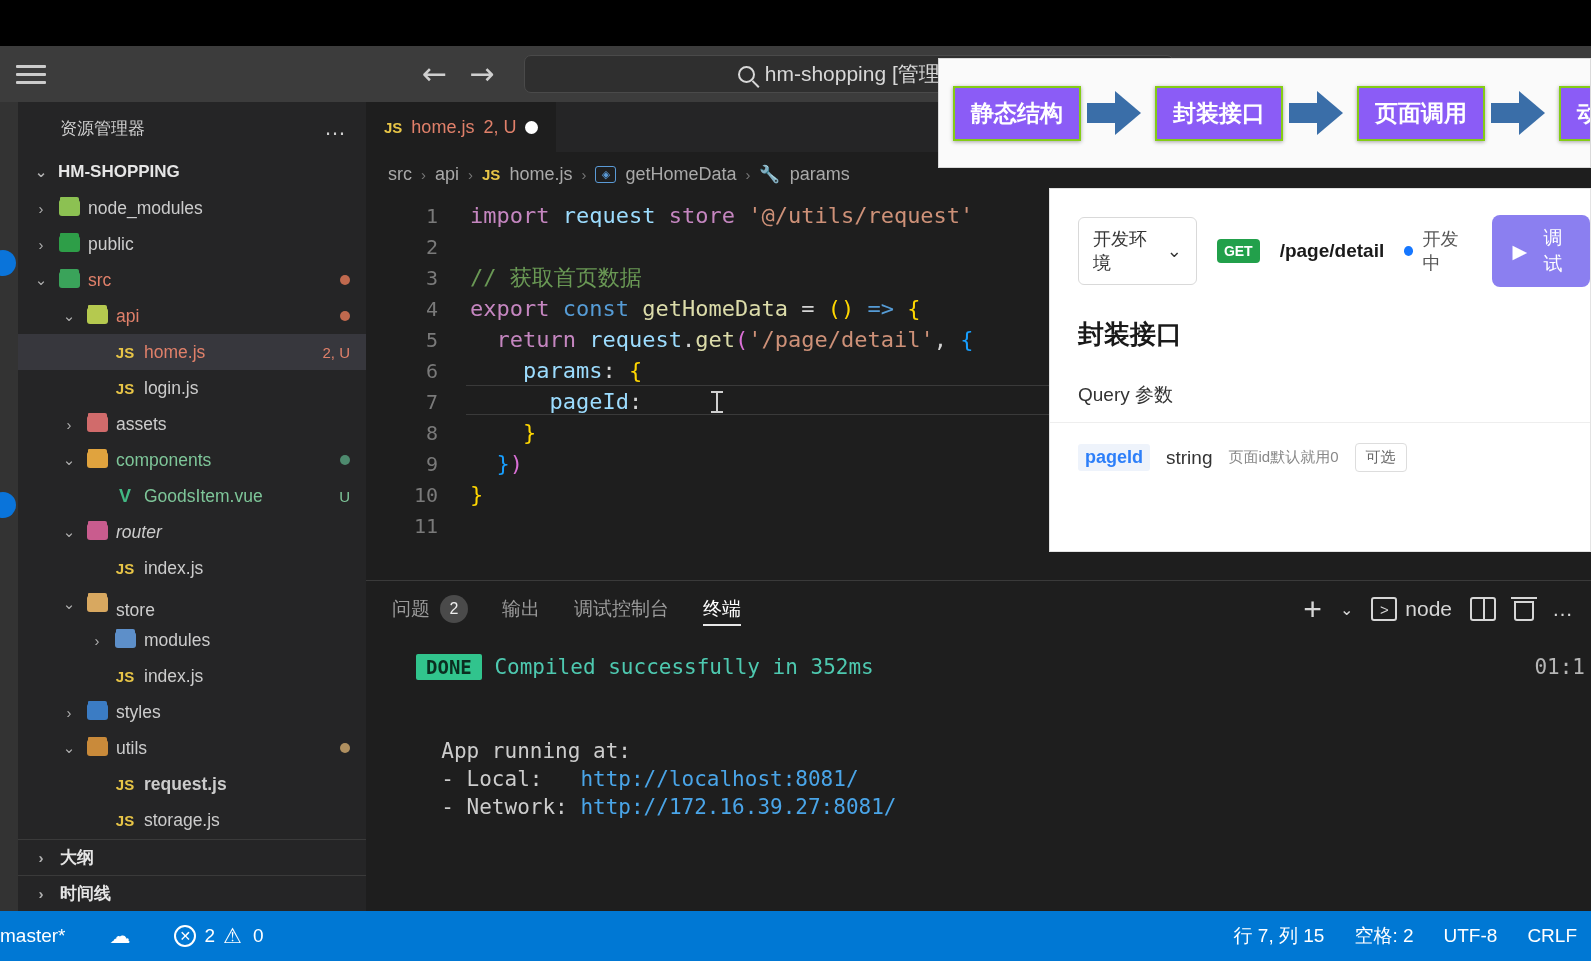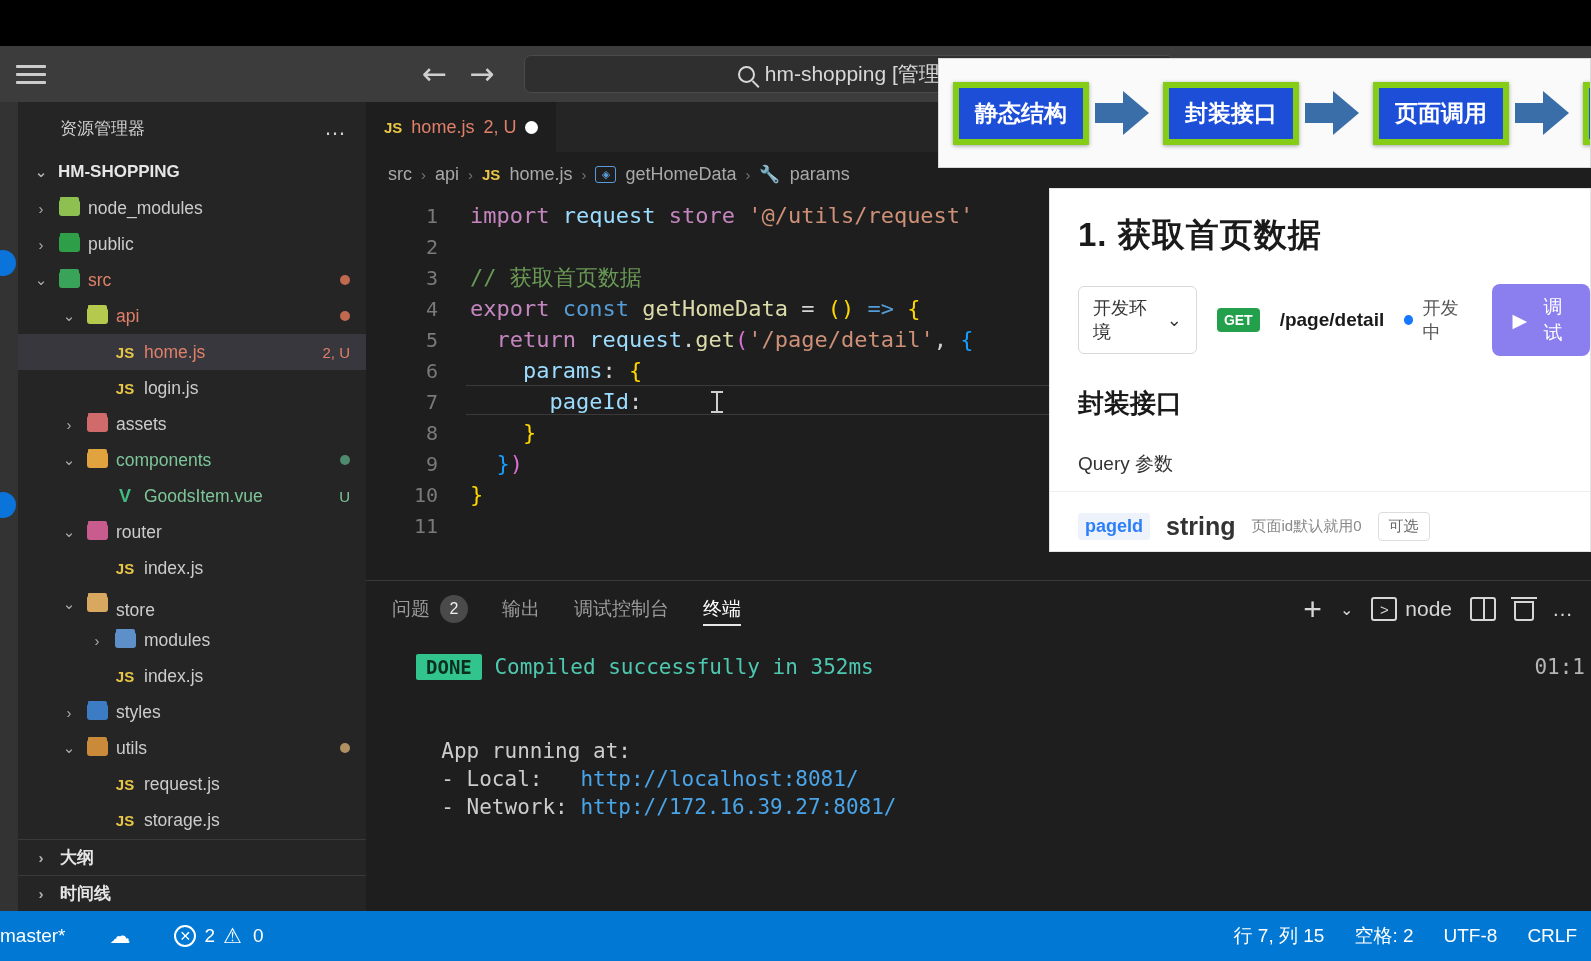--- a/index.html
+++ b/index.html
@@ -171,22 +171,22 @@
   .warn-tri::before { content:'\26A0'; position:absolute; left:-11px; top:-3px; font-size:21px; color:#fff; }
   .cloud { font-size:21px; }
 
   
   .flowpanel {
     position:absolute; left:938px; top:58px; width:653px; height:110px;
     background:#fafafa; border:1px solid #d9d9d9; display:flex; align-items:center;
     padding:0 14px; gap:0; overflow:hidden; z-index:20;
   }
   .flowbox {
-    background:#1d4ed8; color:#fff; font-size:23px; font-weight:bold;
-    padding:10px 16px; border:6px solid #84cc16; box-shadow:0 1px 4px rgba(0,0,0,.35);
+    background:#8b5cf6; color:#fff; font-size:23px; font-weight:bold;
+    padding:10px 16px; border:2px solid #84cc16; box-shadow:0 1px 4px rgba(0,0,0,.35);
     white-space:nowrap; flex:none;
   }
   .arrow-r {
     flex:none; width:62px; height:44px; position:relative; margin:0 6px;
   }
   .arrow-r::before {
     content:''; position:absolute; left:0; top:12px; width:30px; height:20px;
     background:#3a6ea8;
   }
   .arrow-r::after {
@@ -211,21 +211,21 @@
   .status-dev { display:flex; align-items:center; gap:9px; font-size:18px; color:#555; }
   .status-dot { width:10px; height:10px; border-radius:50%; background:#1677ff; }
   .btn-debug {
     background:#8b7ff0; color:#fff; font-size:19px; border-radius:8px;
     padding:10px 20px; display:flex; align-items:center; gap:9px; cursor:pointer; border:none;
   }
   .api-sect { font-size:26px; font-weight:bold; color:#1a1a1a; padding:30px 0 0 28px; }
   .api-subhdr { font-size:19px; color:#333; padding:18px 0 14px 28px; border-bottom:1px solid #eee; margin-top:12px; }
   .api-prow { display:flex; align-items:center; gap:16px; padding:20px 0 0 28px; }
   .p-name { background:#eef3fb; color:#2d7ff9; font-size:18px; font-weight:bold; padding:3px 7px; border-radius:3px; }
-  .p-type { font-size:25px; color:#333;font-weight:bold; }
+  .p-type { font-size:19px; color:#333; }
   .p-desc { font-size:15px; color:#888; }
   .p-opt { border:1px solid #ddd; border-radius:4px; font-size:15px; color:#666; padding:4px 10px; }
   .api-erow { display:flex; align-items:center; gap:12px; padding:14px 0 0 28px; }
 
   
   .watermark {
     position:absolute; right:6px; bottom:2px; color:rgba(200,200,200,.55);
     font-size:26px; z-index:40; white-space:nowrap; pointer-events:none;
   }
 </style>
@@ -333,21 +333,21 @@
             <span class="vue-ico">V</span>
           </span>
           <span class="fname" style="color: rgb(126, 198, 153);">GoodsItem.vue</span>
           <span class="badge-r" style="color: rgb(126, 198, 153);">U</span>
         </div>
         <div class="row" style="padding-left: 42px;">
           <span class="chev">⌄</span>
           <span class="ficon">
             <span class="folder" style="background: rgb(201, 92, 142); box-shadow: rgb(201, 92, 142) 0px -4px 0px -1px;"></span>
           </span>
-          <span class="fname" style="color: rgb(204, 204, 204);">router</span>
+          <span class="fname" style="color: rgb(204, 204, 204); font-style: italic;">router</span>
         </div>
         <div class="row" style="padding-left: 70px;">
           <span class="chev blank">›</span>
           <span class="ficon">
             <span class="js-ico">JS</span>
           </span>
           <span class="fname" style="color: rgb(204, 204, 204);">index.js</span>
         </div>
         <div class="row" style="padding-left: 42px;">
           <span class="chev">⌄</span>
@@ -383,21 +383,21 @@
             <span class="folder" style="background: rgb(201, 138, 58); box-shadow: rgb(201, 138, 58) 0px -4px 0px -1px;"></span>
           </span>
           <span class="fname" style="color: rgb(204, 204, 204);">utils</span>
           <span class="dot" style="background: rgb(176, 144, 96);"></span>
         </div>
         <div class="row" style="padding-left: 70px;">
           <span class="chev blank">›</span>
           <span class="ficon">
             <span class="js-ico">JS</span>
           </span>
-          <span class="fname" style="color: rgb(204, 204, 204);">request.js</span>
+          <span class="fname" style="color: rgb(204, 204, 204); font-weight: bold;">request.js</span>
         </div>
         <div class="row" style="padding-left: 70px;">
           <span class="chev blank">›</span>
           <span class="ficon">
             <span class="js-ico">JS</span>
           </span>
           <span class="fname" style="color: rgb(204, 204, 204); text-align: center;">storage.js</span>
         </div>
         <div class="row" style="padding-left: 70px;"></div>
       </div>
@@ -548,21 +548,20 @@
       <div class="flowbox">静态结构</div>
       <span class="arrow-r"></span>
       <div class="flowbox">封装接口</div>
       <span class="arrow-r"></span>
       <div class="flowbox">页面调用</div>
       <span class="arrow-r"></span>
       <div class="flowbox">动态</div>
     </div>
 
   <div class="apipanel">
-    <div class="api-title">1. 获取首页数据</div>
     <div class="api-meta">
       <div class="env-select">
         <span>开发环境</span>
         <span>⌄</span>
       </div>
       <span class="method-get">GET</span>
       <span class="api-path">/page/detail</span>
       <span class="status-dev">
         <span class="status-dot"></span>
         <span>开发中</span>

